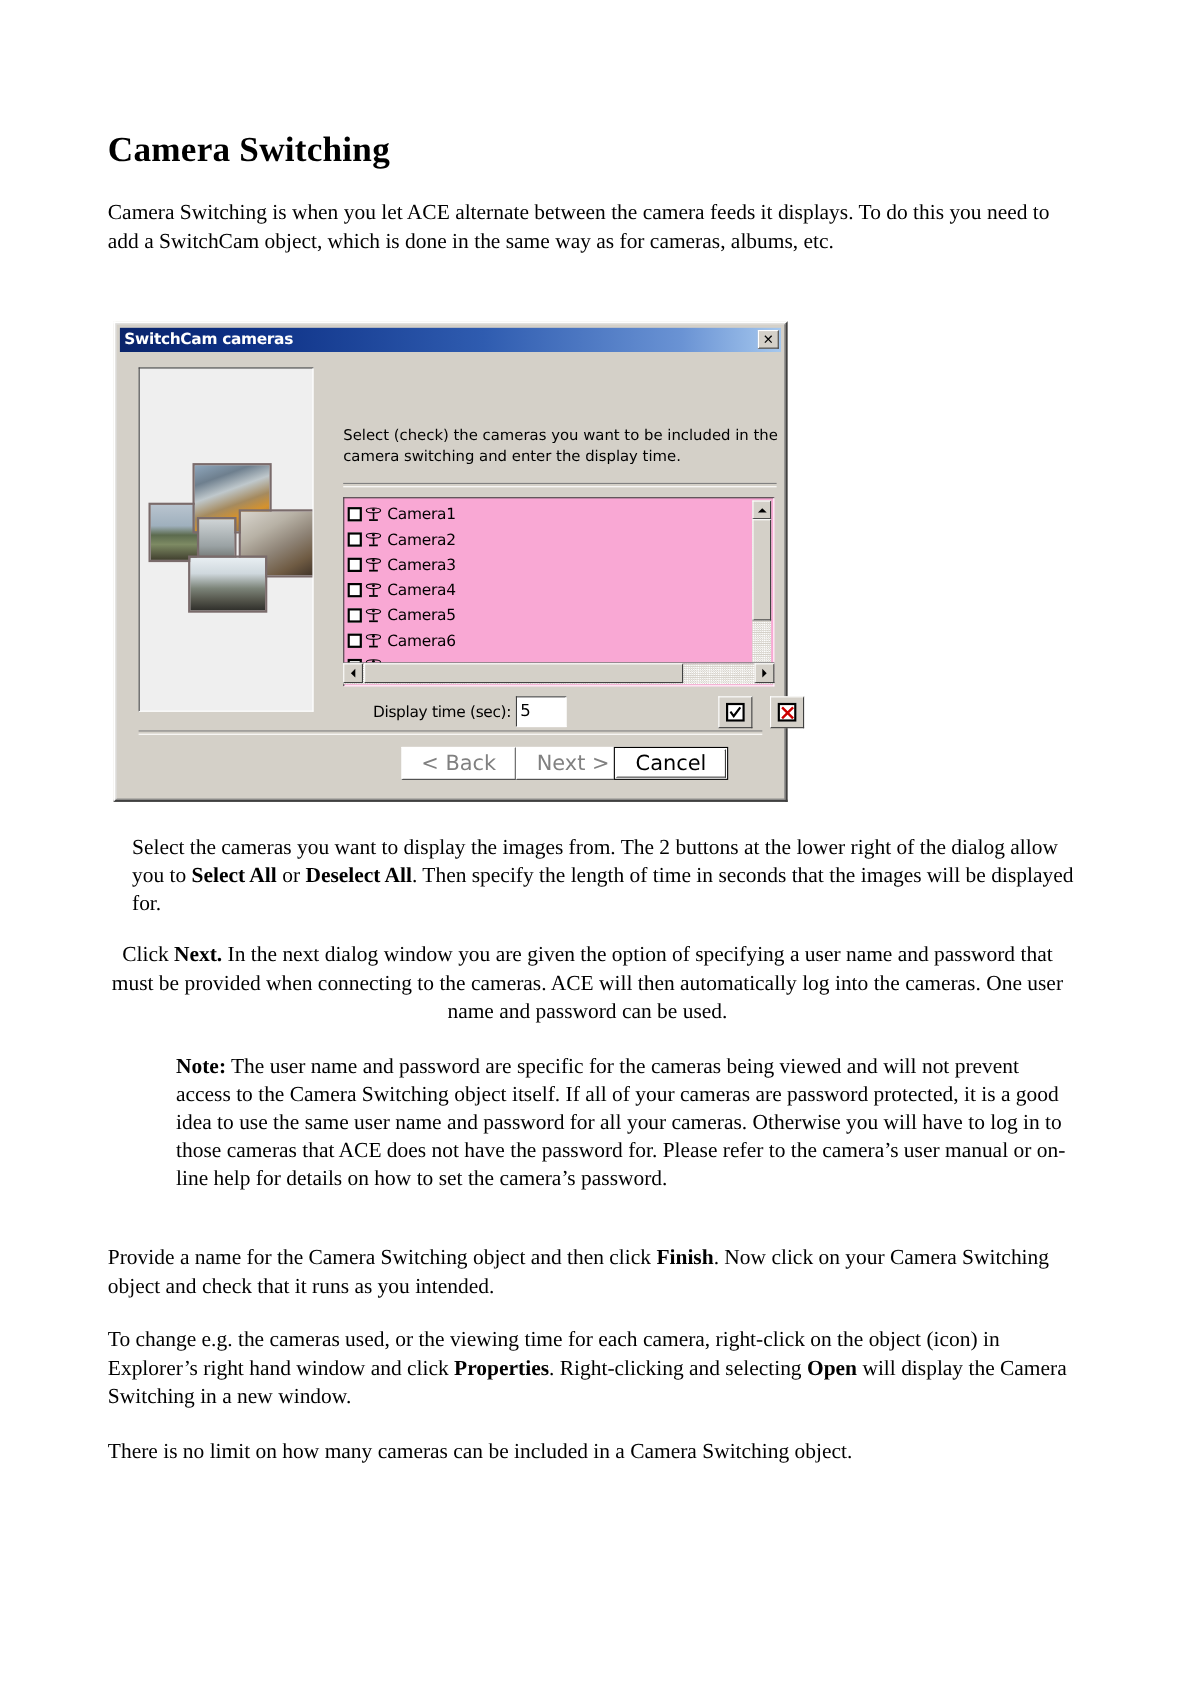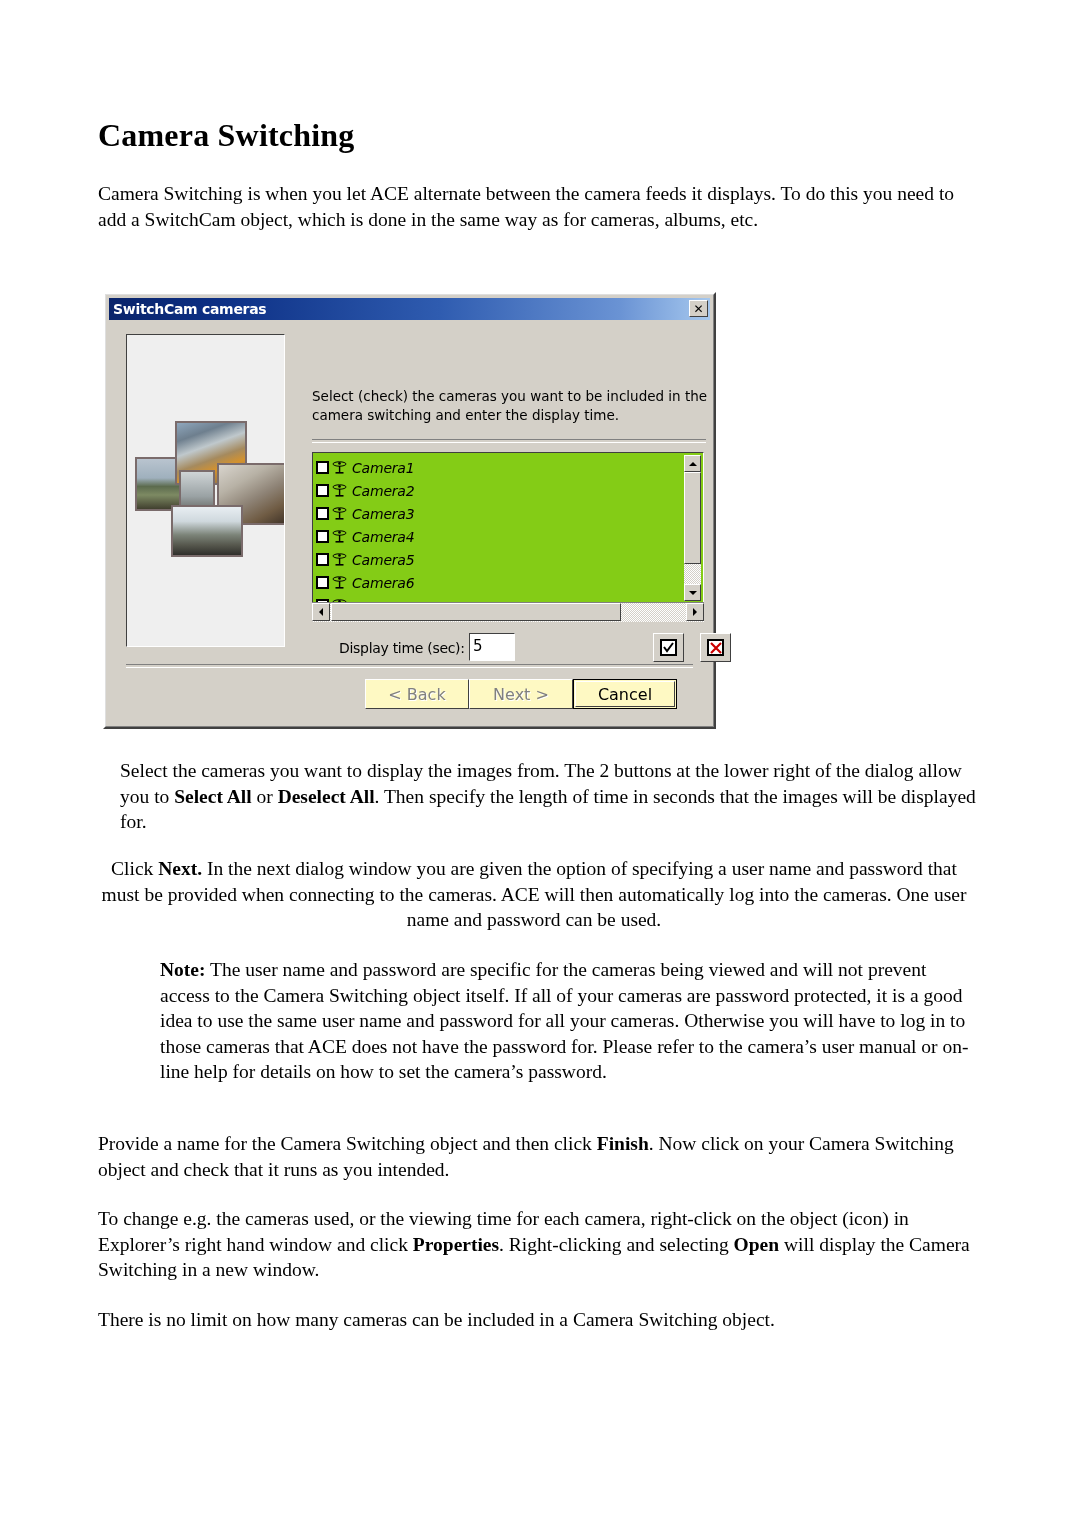--- a/index.html
+++ b/index.html
@@ -187,29 +187,28 @@
     border-top: 1px solid #808080;
     border-bottom: 1px solid #ffffff;
   }
 
   
   .listbox {
     position: absolute;
     left: 203px;
     top: 127px;
     width: 392px;
-    height: 152px;
-    background: #84cc16;
+    height: 172px;
+    background: #f9a8d4;
     border-top: 1.5px solid #404040;
     border-left: 1.5px solid #404040;
     border-right: 1.5px solid #ffffff;
     border-bottom: 1.5px solid #ffffff;
     box-sizing: border-box;
     overflow: hidden;
-    font-style: italic;
   }
   .list-items {
     position: absolute;
     left: 3px;
     top: 3px;
     right: 20px;
     top: 3px;
   }
   .list-row {
     display: flex;
@@ -423,38 +422,38 @@
     left: 3px;
     right: 3px;
     bottom: 5px;
     height: 50px;
   }
   .btn {
     position: absolute;
     top: 8px;
     width: 104px;
     height: 30px;
-    background: #fef9c3;
+    background: #ffffff;
     border-top: 1.5px solid #ffffff;
     border-left: 1.5px solid #ffffff;
     border-right: 1.5px solid #404040;
     border-bottom: 1.5px solid #404040;
     box-sizing: border-box;
     font-family: "DejaVu Sans", "Liberation Sans", sans-serif;
-    font-size: 16px;
+    font-size: 19px;
     display: flex;
     align-items: center;
     justify-content: center;
     color: #000000;
   }
   .btn.disabled { color: #808080; text-shadow: 1px 1px 0 #ffffff; }
   .btn.back { left: 256px; }
   .btn.next { left: 360px; }
   .btn.cancel {
-    left: 464px;
+    left: 449px;
     border: 1.5px solid #000000;
     outline: none;
   }
   .btn.cancel .inner {
     position: absolute;
     left: 1px; top: 1px; right: 1px; bottom: 1px;
     border-top: 1.5px solid #ffffff;
     border-left: 1.5px solid #ffffff;
     border-right: 1.5px solid #404040;
     border-bottom: 1.5px solid #404040;

